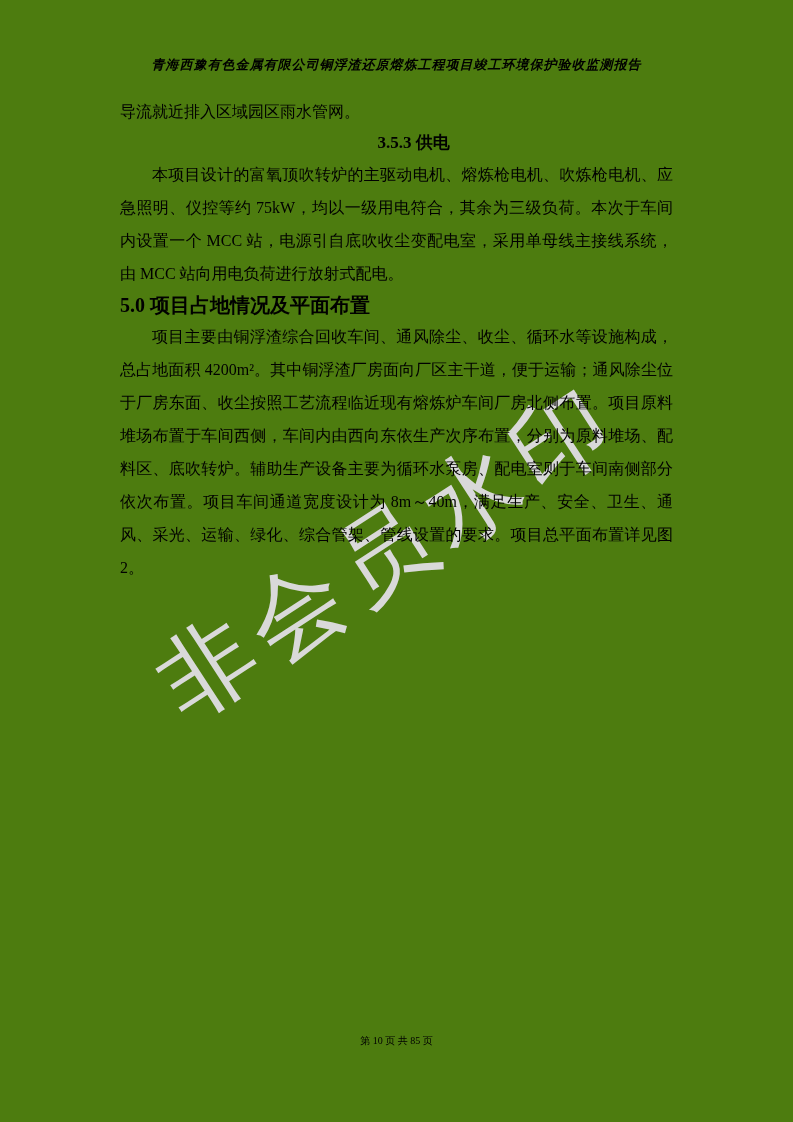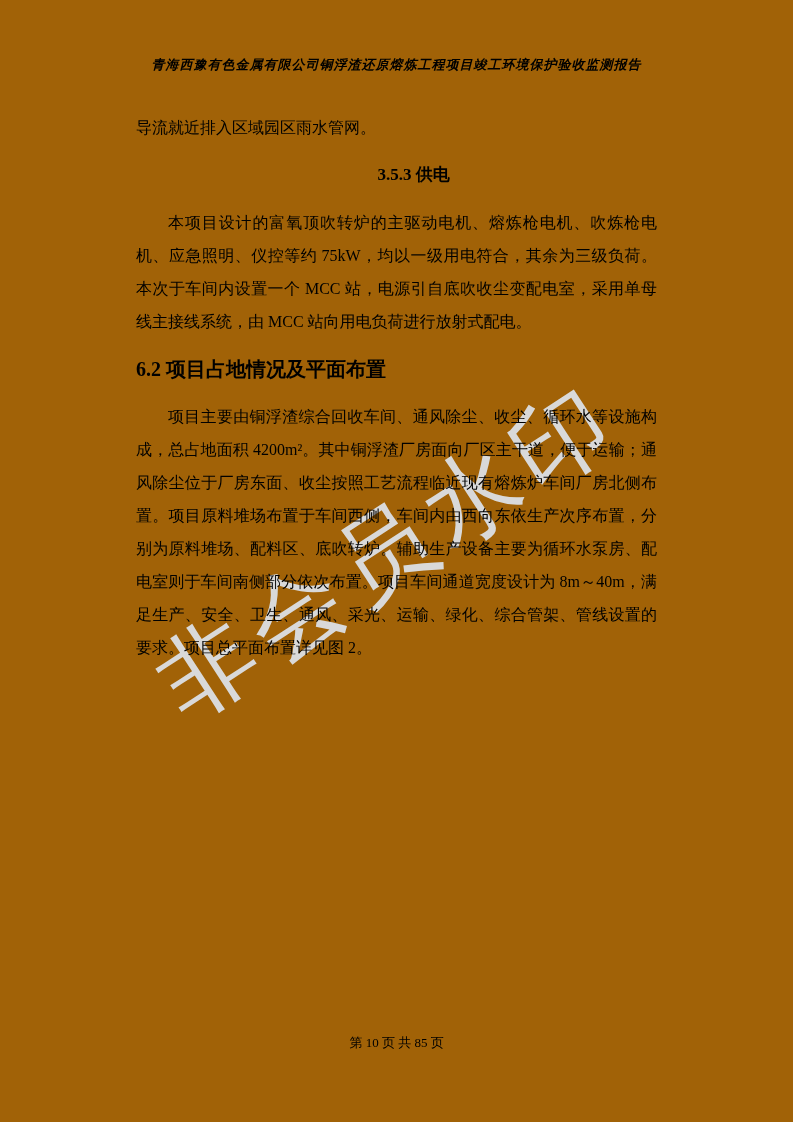--- a/index.html
+++ b/index.html
@@ -6,21 +6,21 @@
   body{
     width:793px;height:1122px;
     background:#ffffff;
     font-family:"Liberation Serif","DejaVu Serif",serif;
     color:#000;
     position:relative;
     overflow:hidden;
   }
   .page{
     position:absolute;inset:0;
-    background:#a16207;
+    background:#4d7c0f;
     overflow:hidden;
   }
   
   .page-header{
     position:absolute;top:56px;left:0;width:100%;
     text-align:center;
     font-size:13px;
     font-weight:bold;
     font-style:italic;
     letter-spacing:1px;
@@ -43,41 +43,41 @@
   
   .content{
     position:absolute;
     left:120px;top:95px;
     width:553px;
     z-index:2;
     font-size:16px;
     line-height:33px;
     text-align:justify;
   }
-  .content p{margin:16px;}
+  .content p{margin:0;}
   .indent{text-indent:2em;}
   .h-sub{
     font-weight:bold;
     font-size:17px;
     line-height:30px;
     margin:4px 0 0 0;
     text-indent:2em;
     text-align:center;
   }
   .h-sec{
     font-weight:bold;
     font-size:20px;
     line-height:30px;
     margin:-8px 0 6px 0;
     text-align:left;
   }
   .page-footer{
     position:absolute;top:1034px;left:0;width:100%;
     text-align:center;
-    font-size:13px;
+    font-size:10px;
     z-index:3;
   }
 </style>
 </head>
 <body>
 
 <div class="page">
 
   <div class="page-header">青海西豫有色金属有限公司铜浮渣还原熔炼工程项目竣工环境保护验收监测报告</div>
 
@@ -85,21 +85,21 @@
 
   <div class="content">
 
     <p class="no-indent">导流就近排入区域园区雨水管网。</p>
 
     <p class="h-sub">3.5.3 供电</p>
 
 
     <p class="indent">本项目设计的富氧顶吹转炉的主驱动电机、熔炼枪电机、吹炼枪电机、应急照明、仪控等约 75kW，均以一级用电符合，其余为三级负荷。本次于车间内设置一个 MCC 站，电源引自底吹收尘变配电室，采用单母线主接线系统，由 MCC 站向用电负荷进行放射式配电。</p>
 
-    <p class="h-sec">6.2 项目占地情况及平面布置</p>
+    <p class="h-sec">5.0 项目占地情况及平面布置</p>
 
     <p class="indent">项目主要由铜浮渣综合回收车间、通风除尘、收尘、循环水等设施构成，总占地面积 4200m²。其中铜浮渣厂房面向厂区主干道，便于运输；通风除尘位于厂房东面、收尘按照工艺流程临近现有熔炼炉车间厂房北侧布置。项目原料堆场布置于车间西侧，车间内由西向东依生产次序布置，分别为原料堆场、配料区、底吹转炉。辅助生产设备主要为循环水泵房、配电室则于车间南侧部分依次布置。项目车间通道宽度设计为 8m～40m，满足生产、安全、卫生、通风、采光、运输、绿化、综合管架、管线设置的要求。项目总平面布置详见图 2。</p>
 
   </div>
 
   <div class="page-footer">第 10 页 共 85 页</div>
 
 </div>
 
 </body></html>

